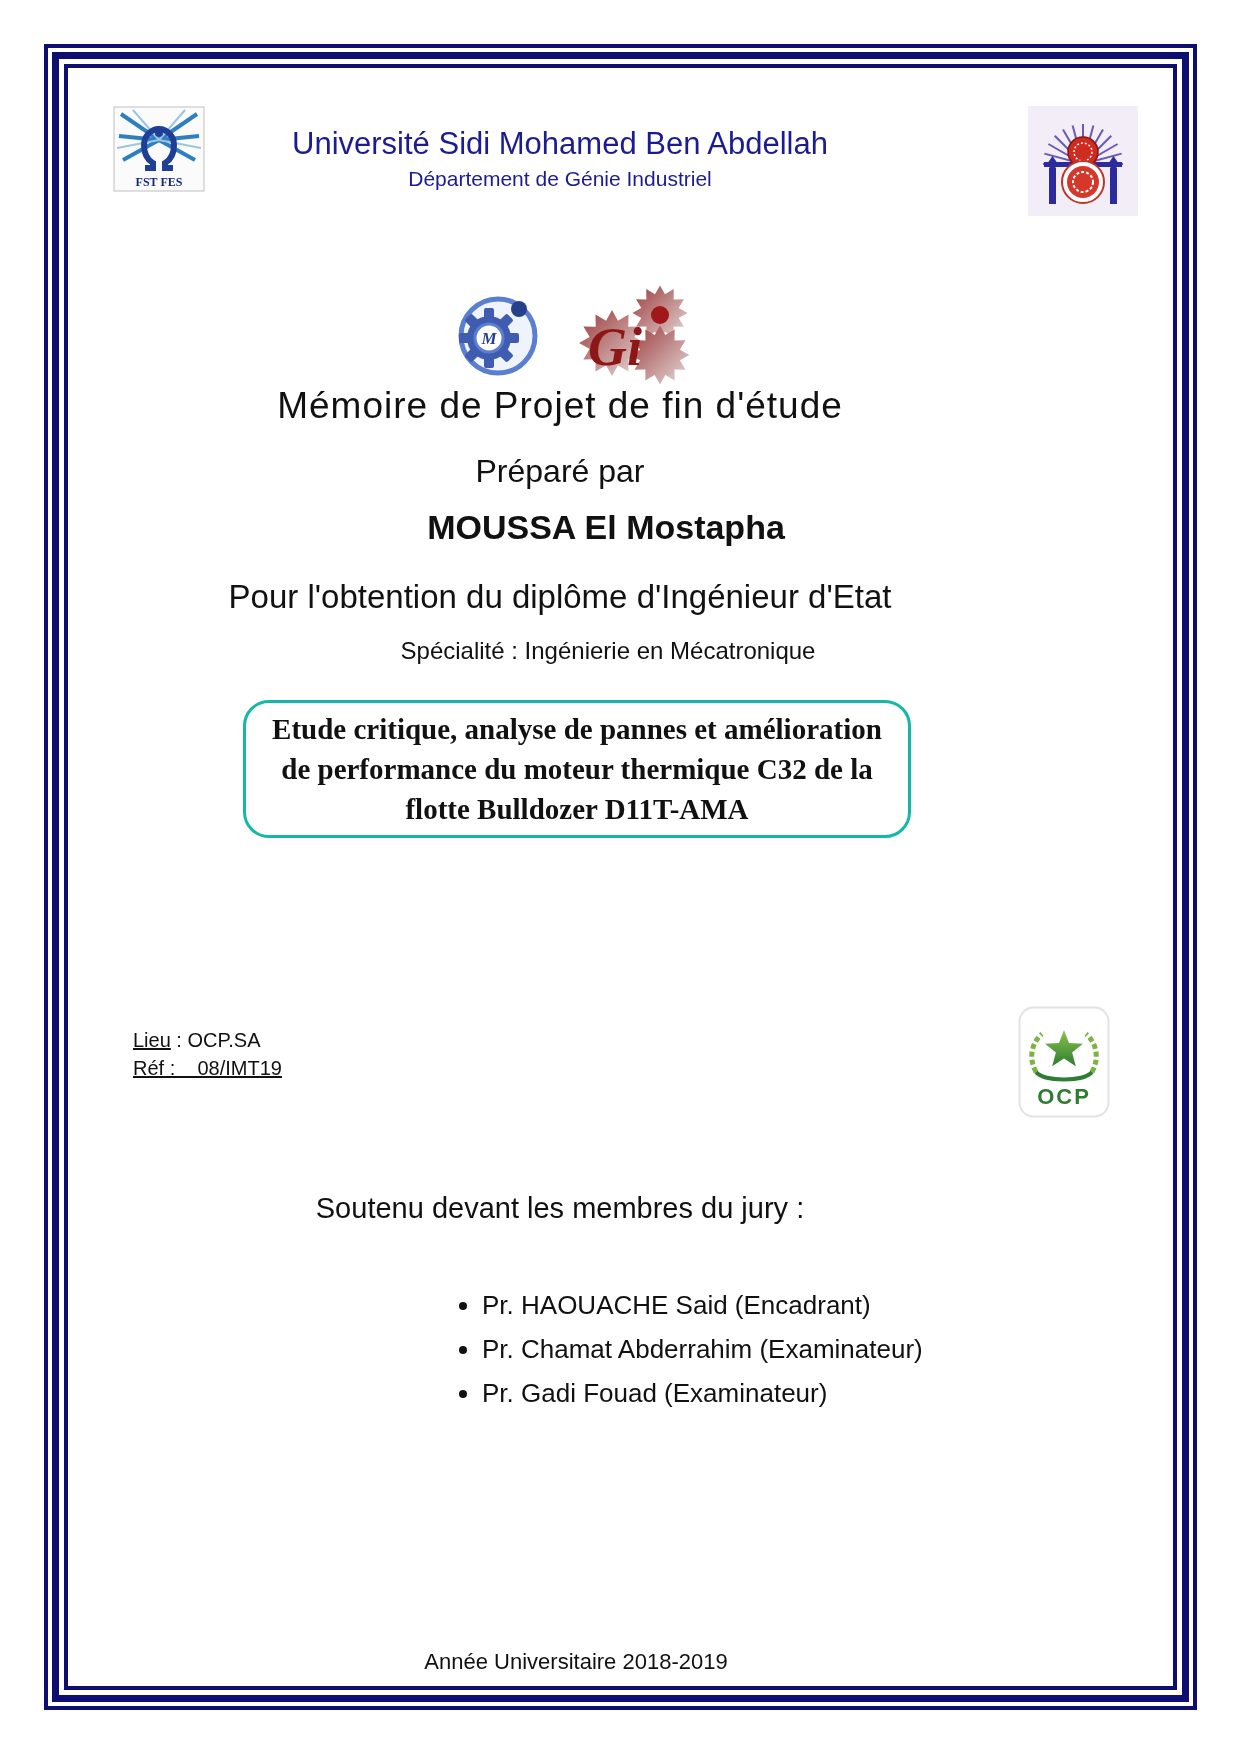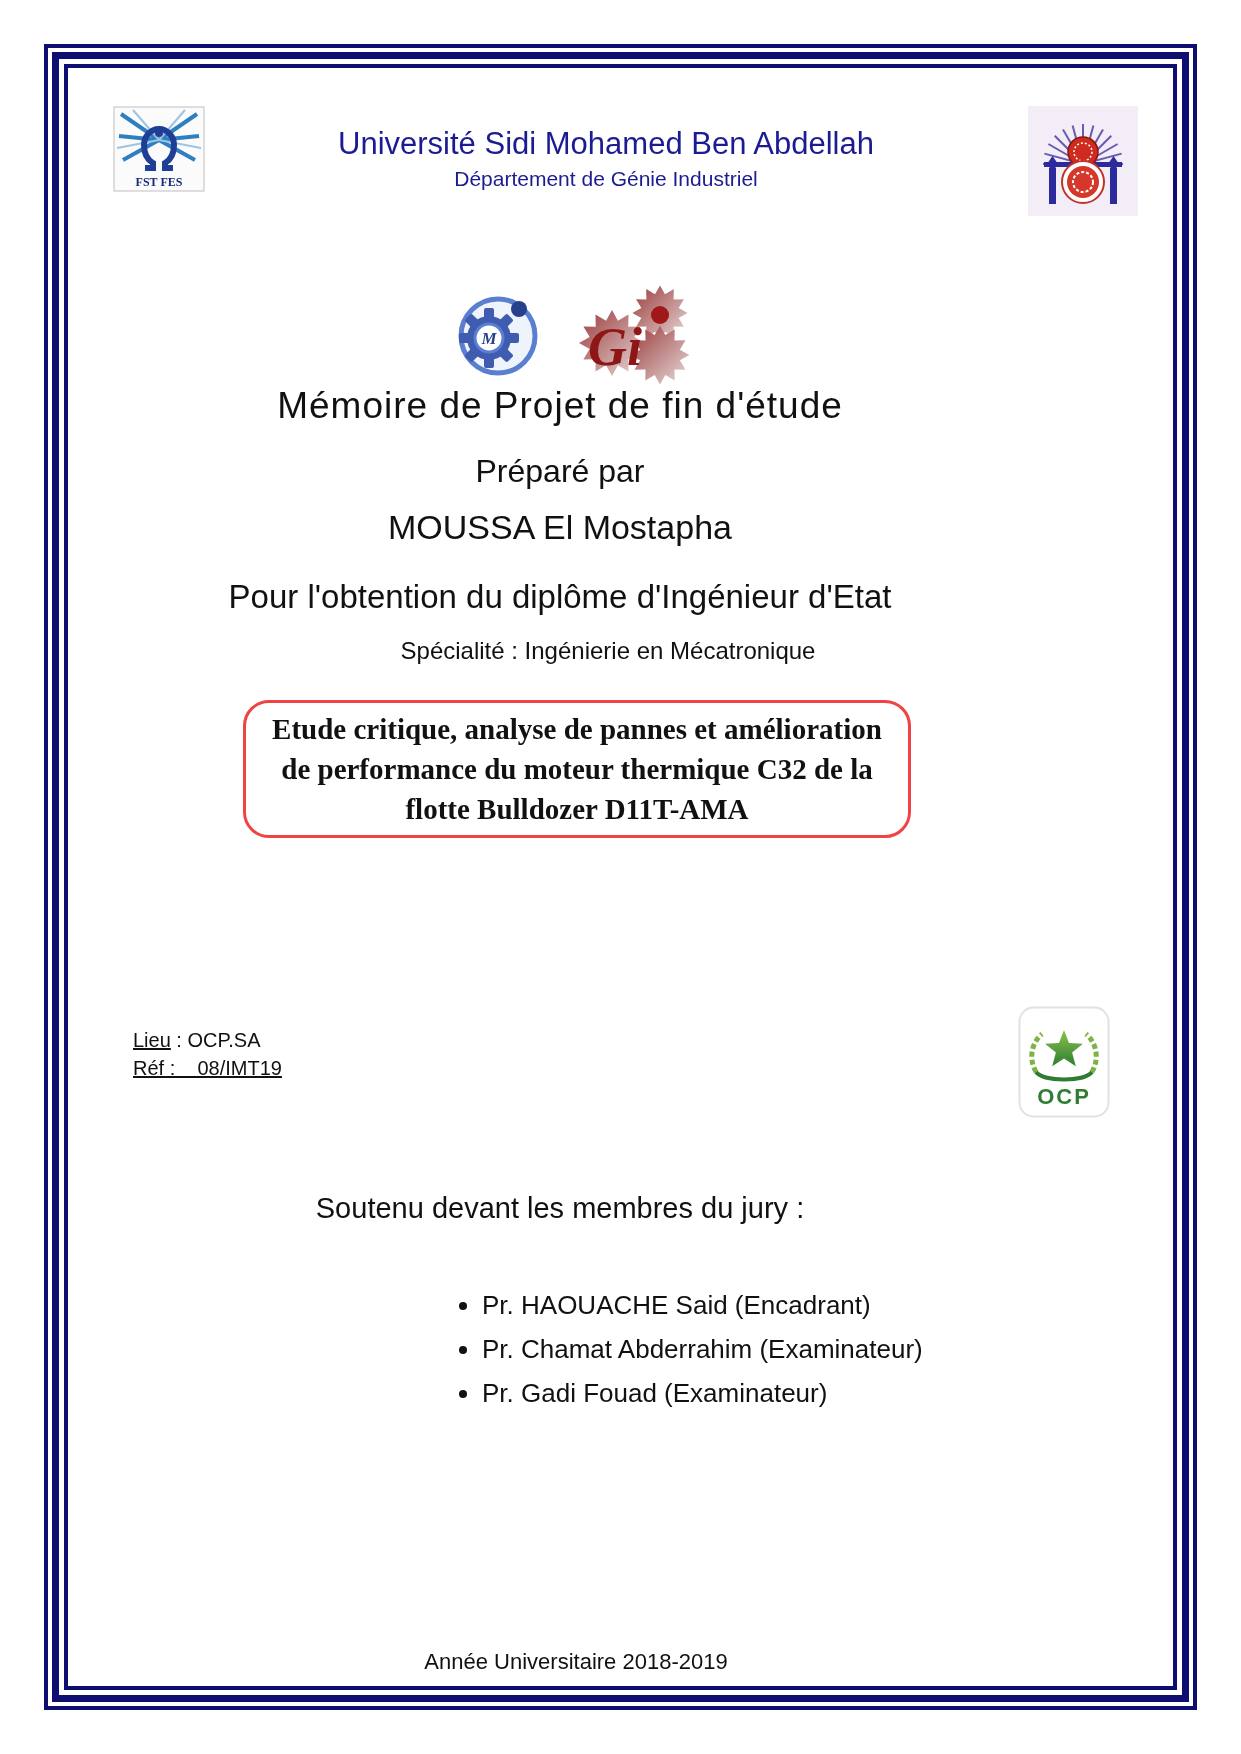--- a/index.html
+++ b/index.html
@@ -9,34 +9,34 @@
     margin:0 auto;
   }
   .frame{position:absolute; border-style:solid; border-color:#0e0e72; pointer-events:none;}
   .frame.outer{inset:44px; border-width:4px;}
   .frame.mid{inset:52px; border-width:7px;}
   .frame.inner{inset:64px; border-width:4px;}
 
   .abs{position:absolute;}
   .center-col{left:60px; width:1000px; text-align:center;}
 
-  .hdr{color:#1c1c92; line-height:1.16;padding-left:46px;}
+  .hdr{color:#1c1c92; line-height:1.16;}
   .hdr .l1{font-size:31px;}
   .hdr .l2{font-size:28px; margin-top:5px;}
   .hdr .l3{font-size:21px; margin-top:5px;}
 
   .memoire{font-size:37px; letter-spacing:1px;}
   .prepared{font-size:32px;}
-  .author{font-size:34px; font-weight:normal;}
+  .author{font-size:34px; font-weight:bold;padding-left:46px;}
   .diploma{font-size:33px;}
   .specialty{font-size:24px;padding-left:48px;}
 
   .subject-box{
     left:243px; top:700px; width:662px; height:132px;
-    border:3px solid #ef4444; border-radius:26px;
+    border:3px solid #14b8a6; border-radius:26px;
     display:flex; flex-direction:column; justify-content:center;
     text-align:center; font-family:"Liberation Serif", serif;
     font-weight:bold; font-size:29px; line-height:40px;
   }
 
   .loc{left:133px; top:1026px; font-size:20px; line-height:28px;}
   .loc .u{text-decoration:underline;}
   .loc .ref{text-decoration:underline; white-space:pre;}
 
   .jury-head{font-size:29px;}

